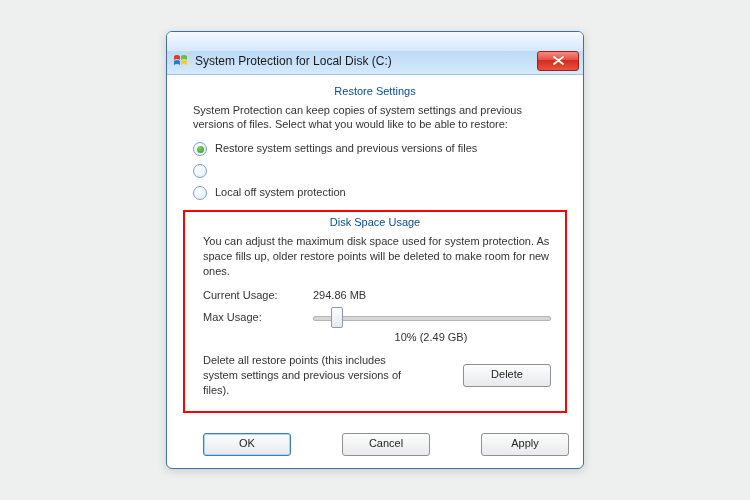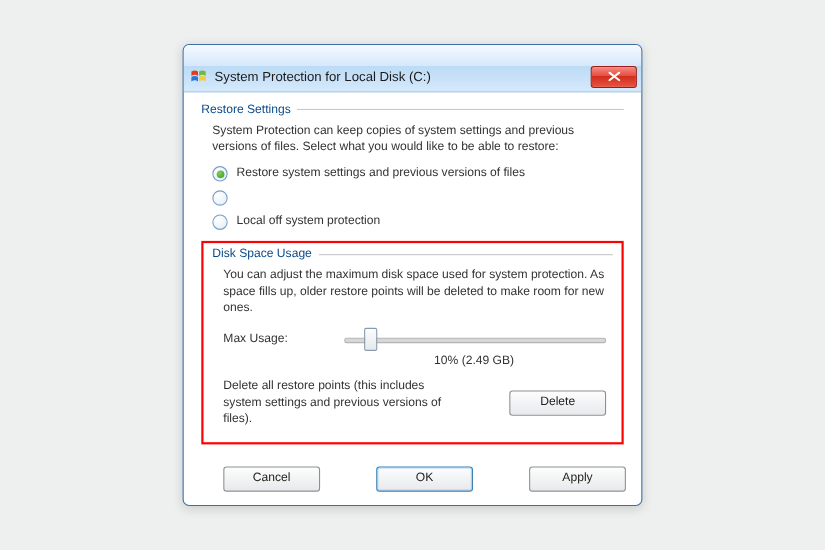--- a/index.html
+++ b/index.html
@@ -56,20 +56,21 @@
   }
   .group {
     margin-bottom: 10px;
   }
   .group-header {
     display: flex;
     align-items: center;
     color: #0a4b8c;
     font-size: 11px;
     margin-bottom: 6px;
+    flex-direction: column;
   }
   .group-header .line {
     flex: 1;
     height: 1px;
     background: #c8c8c8;
     margin-left: 6px;
   }
   .group-body {
     padding: 0 6px 0 10px;
     color: #333;
@@ -222,20 +223,24 @@
 
     <div class="highlight-box">
       <div class="group" style="margin-bottom:4px;">
         <div class="group-header">
           <span>Disk Space Usage</span>
           <span class="line"></span>
         </div>
         <div class="group-body">
           <div class="desc">You can adjust the maximum disk space used for system protection. As space fills up, older restore points will be deleted to make room for new ones.</div>
 
+          <div class="kv-row">
+            <span class="kv-label">Current Usage:</span>
+            <span>294.86 MB</span>
+          </div>
 
           <div class="slider-row">
             <span class="kv-label">Max Usage:</span>
             <div class="slider">
               <div class="slider-track"></div>
               <div class="slider-thumb" style="left:10%;"></div>
             </div>
           </div>
           <div class="slider-caption">10% (2.49 GB)</div>
 
@@ -243,18 +248,18 @@
             <span class="txt">Delete all restore points (this includes system settings and previous versions of files).</span>
             <div class="btn">Delete</div>
           </div>
         </div>
       </div>
     </div>
 
   </div>
 
   <div class="footer">
+    <div class="btn primary">OK</div>
     <div class="btn">Cancel</div>
-    <div class="btn primary">OK</div>
     <div class="btn">Apply</div>
   </div>
 
 </div>
 
 </body></html>

